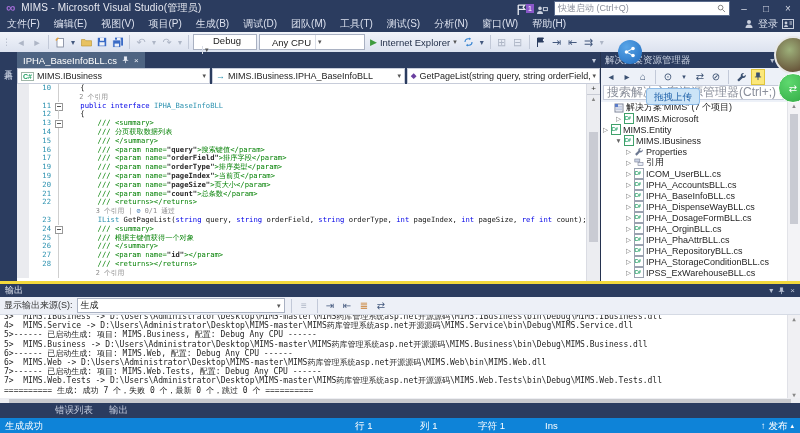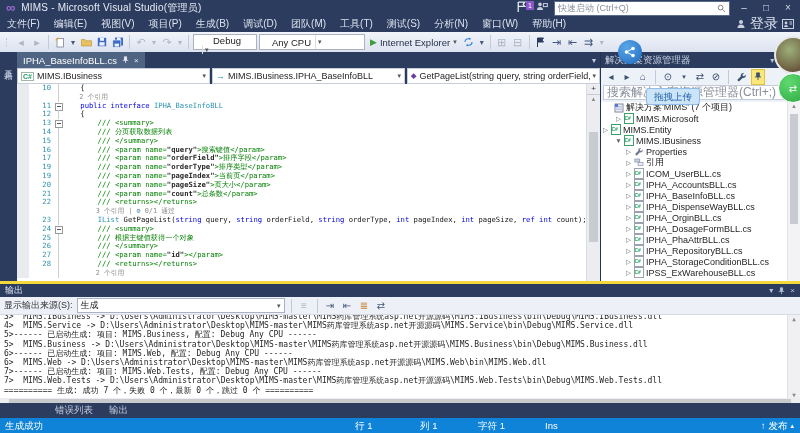--- a/index.html
+++ b/index.html
@@ -3,30 +3,30 @@
 <meta charset="utf-8">
 <style>
   html,body{margin:0;padding:0;}
   body{width:800px;height:433px;position:relative;overflow:hidden;background:#2B3C5F;
        font-family:"Liberation Sans",sans-serif;-webkit-font-smoothing:antialiased;}
   .abs{position:absolute;}
   
   .titlebar{left:0;top:0;width:800px;height:16px;display:flex;align-items:center;color:#E8EAF2;font-size:10px;}
   .vslogo{color:#A06CD5;font-weight:bold;font-size:13px;margin:0 6px 0 6px;line-height:14px;}
   .wtitle{letter-spacing:.2px;}
-  .tb-right{margin-left:auto;display:flex;align-items:flex-start;gap:6px;padding-right:4px;}
+  .tb-right{margin-left:auto;display:flex;align-items:flex-end;gap:6px;padding-right:4px;}
   .flagwrap{position:relative;width:14px;height:12px;}
   .badge{position:absolute;right:-4px;top:0;background:#8A57C9;color:#fff;font-size:7px;padding:0 2px;line-height:9px;}
   .quick{width:168px;height:13px;background:#fff;border:1px solid #5A6B8C;display:flex;align-items:center;padding:0 3px;}
   .quick span{color:#8A8F9C;font-size:9px;flex:1;}
   .winbtn{color:#D6DAE6;font-size:10px;width:16px;text-align:center;line-height:14px;}
   
   .menubar{left:0;top:16px;width:800px;height:16px;display:flex;align-items:center;}
   .menu-item{padding:0 7px;font-size:10px;color:#DCE1EE;line-height:16px;}
-  .mb-right{margin-left:auto;display:flex;align-items:center;gap:4px;padding-right:6px;color:#DCE1EE;font-size:14px;}
+  .mb-right{margin-left:auto;display:flex;align-items:center;gap:4px;padding-right:6px;color:#DCE1EE;font-size:10px;}
   
   .toolbar{left:0;top:32px;width:800px;height:20px;background:linear-gradient(#F1F4FA,#DCE2EF);
            display:flex;align-items:center;gap:2px;padding:0 2px;box-sizing:border-box;}
   .tbi{min-width:14px;height:16px;display:inline-flex;align-items:center;justify-content:center;
        font-size:11px;color:#44597E;}
   .tbi.dis{color:#AEB6C6;}
   .tbi.small{font-size:8px;min-width:8px;}
   .tsep{width:1px;height:14px;background:#C2C9D8;margin:0 2px;}
   .grip{color:#AAB2C2;font-size:9px;margin-right:1px;}
   .combo{height:14px;background:#fff;border:1px solid #A9B1C2;font-size:9.5px;color:#222;
@@ -475,30 +475,30 @@
         </span>
         <span>IPHA_DispenseWayBLL.cs</span>
       </div>
       <div class="trow" style="padding-left: 23px;">
         <span class="t-arrow">▷</span>
         <span class="t-ico">
           <span class="paper">
             <span class="cstxt">C#</span>
           </span>
         </span>
+        <span>IPHA_DosageFormBLL.cs</span>
+      </div>
+      <div class="trow" style="padding-left: 23px;">
+        <span class="t-arrow">▷</span>
+        <span class="t-ico">
+          <span class="paper">
+            <span class="cstxt">C#</span>
+          </span>
+        </span>
         <span>IPHA_OrginBLL.cs</span>
-      </div>
-      <div class="trow" style="padding-left: 23px;">
-        <span class="t-arrow">▷</span>
-        <span class="t-ico">
-          <span class="paper">
-            <span class="cstxt">C#</span>
-          </span>
-        </span>
-        <span>IPHA_DosageFormBLL.cs</span>
       </div>
       <div class="trow" style="padding-left: 23px;">
         <span class="t-arrow">▷</span>
         <span class="t-ico">
           <span class="paper">
             <span class="cstxt">C#</span>
           </span>
         </span>
         <span>IPHA_PhaAttrBLL.cs</span>
       </div>

